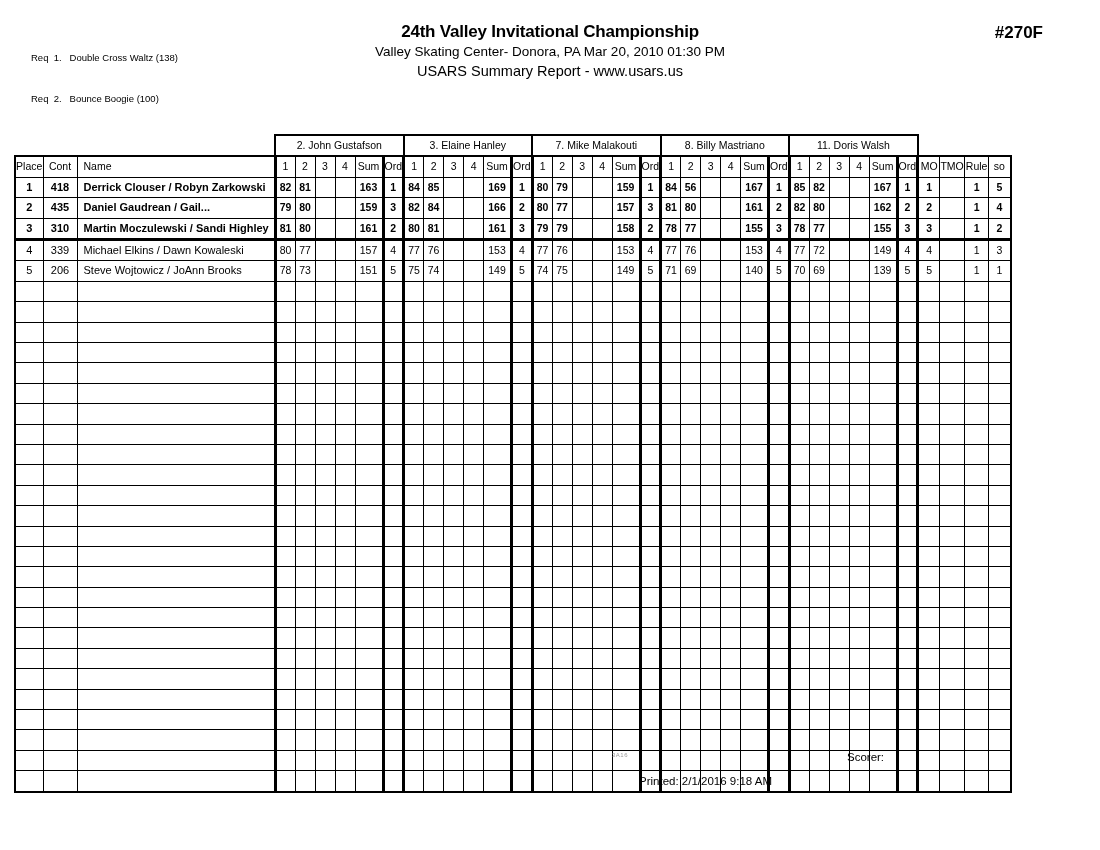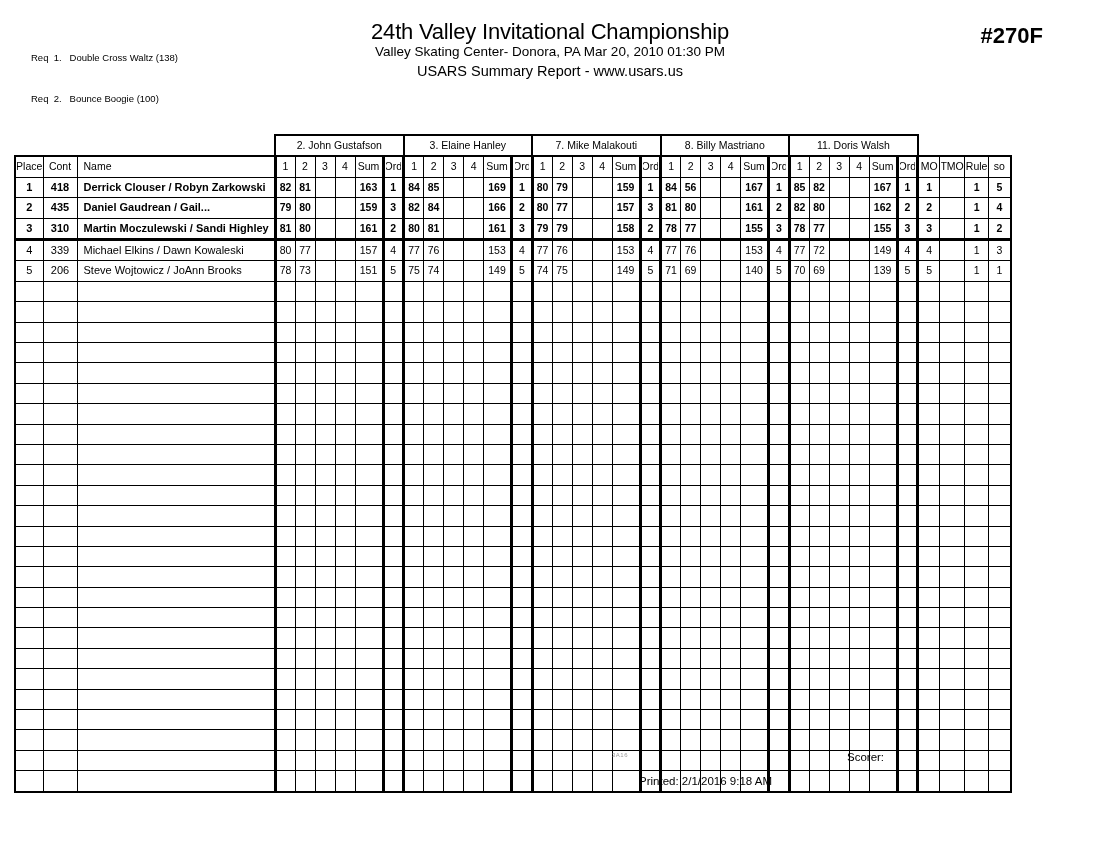--- a/index.html
+++ b/index.html
@@ -8,26 +8,26 @@
     font-family:"Liberation Sans",sans-serif;
     color:#000;overflow:hidden;position:relative;
   }
   .page{position:relative;width:1100px;height:850px;}
 
   
   .reqs{position:absolute;left:31px;top:24px;font-size:9.5px;line-height:13.5px;white-space:pre;}
   .reqline{white-space:pre;}
 
   .titleblock{position:absolute;left:190px;top:21px;width:720px;text-align:center;}
-  .t1{font-size:22px;font-weight:normal;letter-spacing:-0.2px;line-height:21px;}
+  .t1{font-size:17px;font-weight:bold;letter-spacing:-0.2px;line-height:21px;}
   .t2{font-size:13.5px;line-height:19px;letter-spacing:0px;}
   .t3{font-size:18px;font-weight:bold;line-height:25px;letter-spacing:0.4px;}
   .t4{font-size:14.5px;line-height:21px;}
 
-  .eventno{position:absolute;right:57px;top:23px;font-size:22px;font-weight:bold;}
+  .eventno{position:absolute;right:57px;top:23px;font-size:17px;font-weight:bold;}
 
   
   .grid{position:absolute;left:14px;top:134px;border-collapse:collapse;table-layout:fixed;}
   .grid td,.grid th{
     border:1px solid #000;padding:0;margin:0;
     font-size:10.5px;font-weight:normal;text-align:center;
     height:19.4px;line-height:19.4px;overflow:hidden;white-space:nowrap;
   }
   .jhdr{height:21px;line-height:21px;text-align:left;padding-left:8px;font-size:11px;}
   .nohdr{border:none !important;}
@@ -39,21 +39,21 @@
 
   
   .thickL{border-left:3px solid #000 !important;}
   .ordcell{border-left:3px solid #000 !important;border-right:3px solid #000 !important;font-weight:bold;}
   .bold-row td{font-weight:bold;}
   .bold-row td.name{font-size:11px;}
   .thickB td{border-bottom:3px solid #000 !important;}
 
   .outerL{border-left:2px solid #000 !important;}
   .outerR{border-right:2px solid #000 !important;}
-  .outerT{border-top:2px solid #000 !important;border-radius:7px;}
+  .outerT{border-top:2px solid #000 !important;}
   .outerB{border-bottom:2px solid #000 !important;}
 
   .empty td{height:19.4px;}
 
   
   .footer{position:absolute;left:612px;top:748px;width:430px;height:22px;font-size:11.5px;}
   .fcode{position:absolute;left:0px;top:4px;font-size:6px;color:#9a9a9a;letter-spacing:0.5px;}
   .fprint{position:absolute;left:27px;top:3px;font-size:11.5px;margin-top:24px;}
   .fscorer{position:absolute;left:235px;top:3px;font-size:11.5px;}
 </style>

